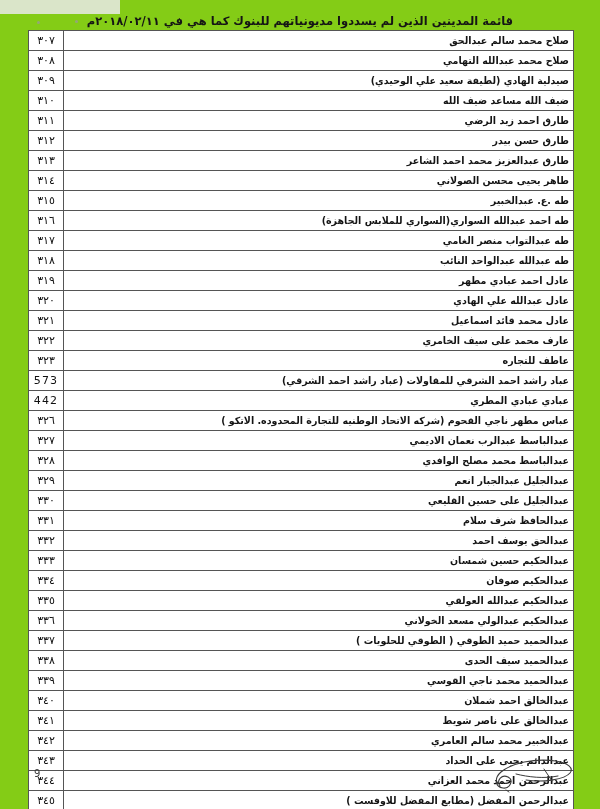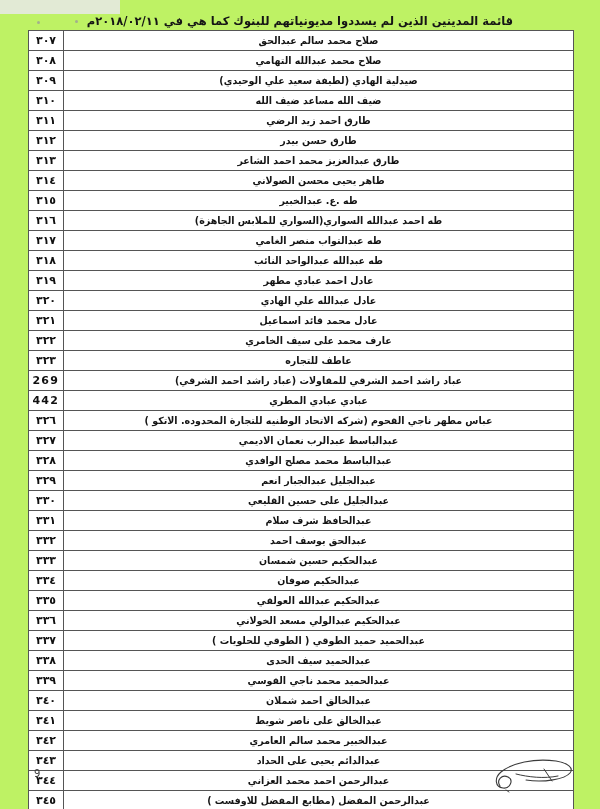--- a/index.html
+++ b/index.html
@@ -15,21 +15,21 @@
     overflow: hidden;
     font-family: "DejaVu Sans", "Liberation Sans", sans-serif;
     color: #1a1a1a;
     -webkit-font-smoothing: antialiased;
   }
 
   
   .page {
     position: absolute;
     inset: 0;
-    background: #bef264;
+    background: #84cc16;
   }
   .scan-smudge {
     position: absolute;
     left: 0;
     top: 0;
     width: 120px;
     height: 14px;
     background: #e9e9e9;
     opacity: .85;
   }
@@ -82,26 +82,26 @@
     height: 19px;
     padding: 0 4px;
     vertical-align: middle;
     overflow: hidden;
     white-space: nowrap;
   }
   td.seq {
     width: 26px;
     text-align: center;
     font-size: 11px;
-    font-weight: bold;
+    font-weight: normal;
     letter-spacing: 1.2px;
     color: #101010;
   }
   td.nm {
-    text-align: center;
+    text-align: right;
     font-size: 9.5px;
     font-weight: bold;
     color: #141414;
     padding-right: 6px;
     margin-top: 40px;
   }
   td.nm .nm-text {
     display: inline-block;
     transform: scaleY(1.04);
   }
@@ -203,21 +203,21 @@
           <tr>
             <td class="nm"><span class="nm-text">عارف محمد على سيف الخامري</span></td>
             <td class="seq">٣٢٢</td>
           </tr>
           <tr>
             <td class="nm"><span class="nm-text">عاطف للتجاره</span></td>
             <td class="seq">٣٢٣</td>
           </tr>
           <tr>
             <td class="nm"><span class="nm-text">عباد راشد احمد الشرقي للمقاولات (عباد راشد احمد الشرقي)</span></td>
-            <td class="seq">269</td>
+            <td class="seq">573</td>
           </tr>
           <tr>
             <td class="nm"><span class="nm-text">عبادي عبادي المطري</span></td>
             <td class="seq">442</td>
           </tr>
           <tr>
             <td class="nm"><span class="nm-text">عباس مطهر ناجي القحوم (شركه الاتحاد الوطنيه للتجارة المحدوده. الاتكو )</span></td>
             <td class="seq">٣٢٦</td>
           </tr>
           <tr>

